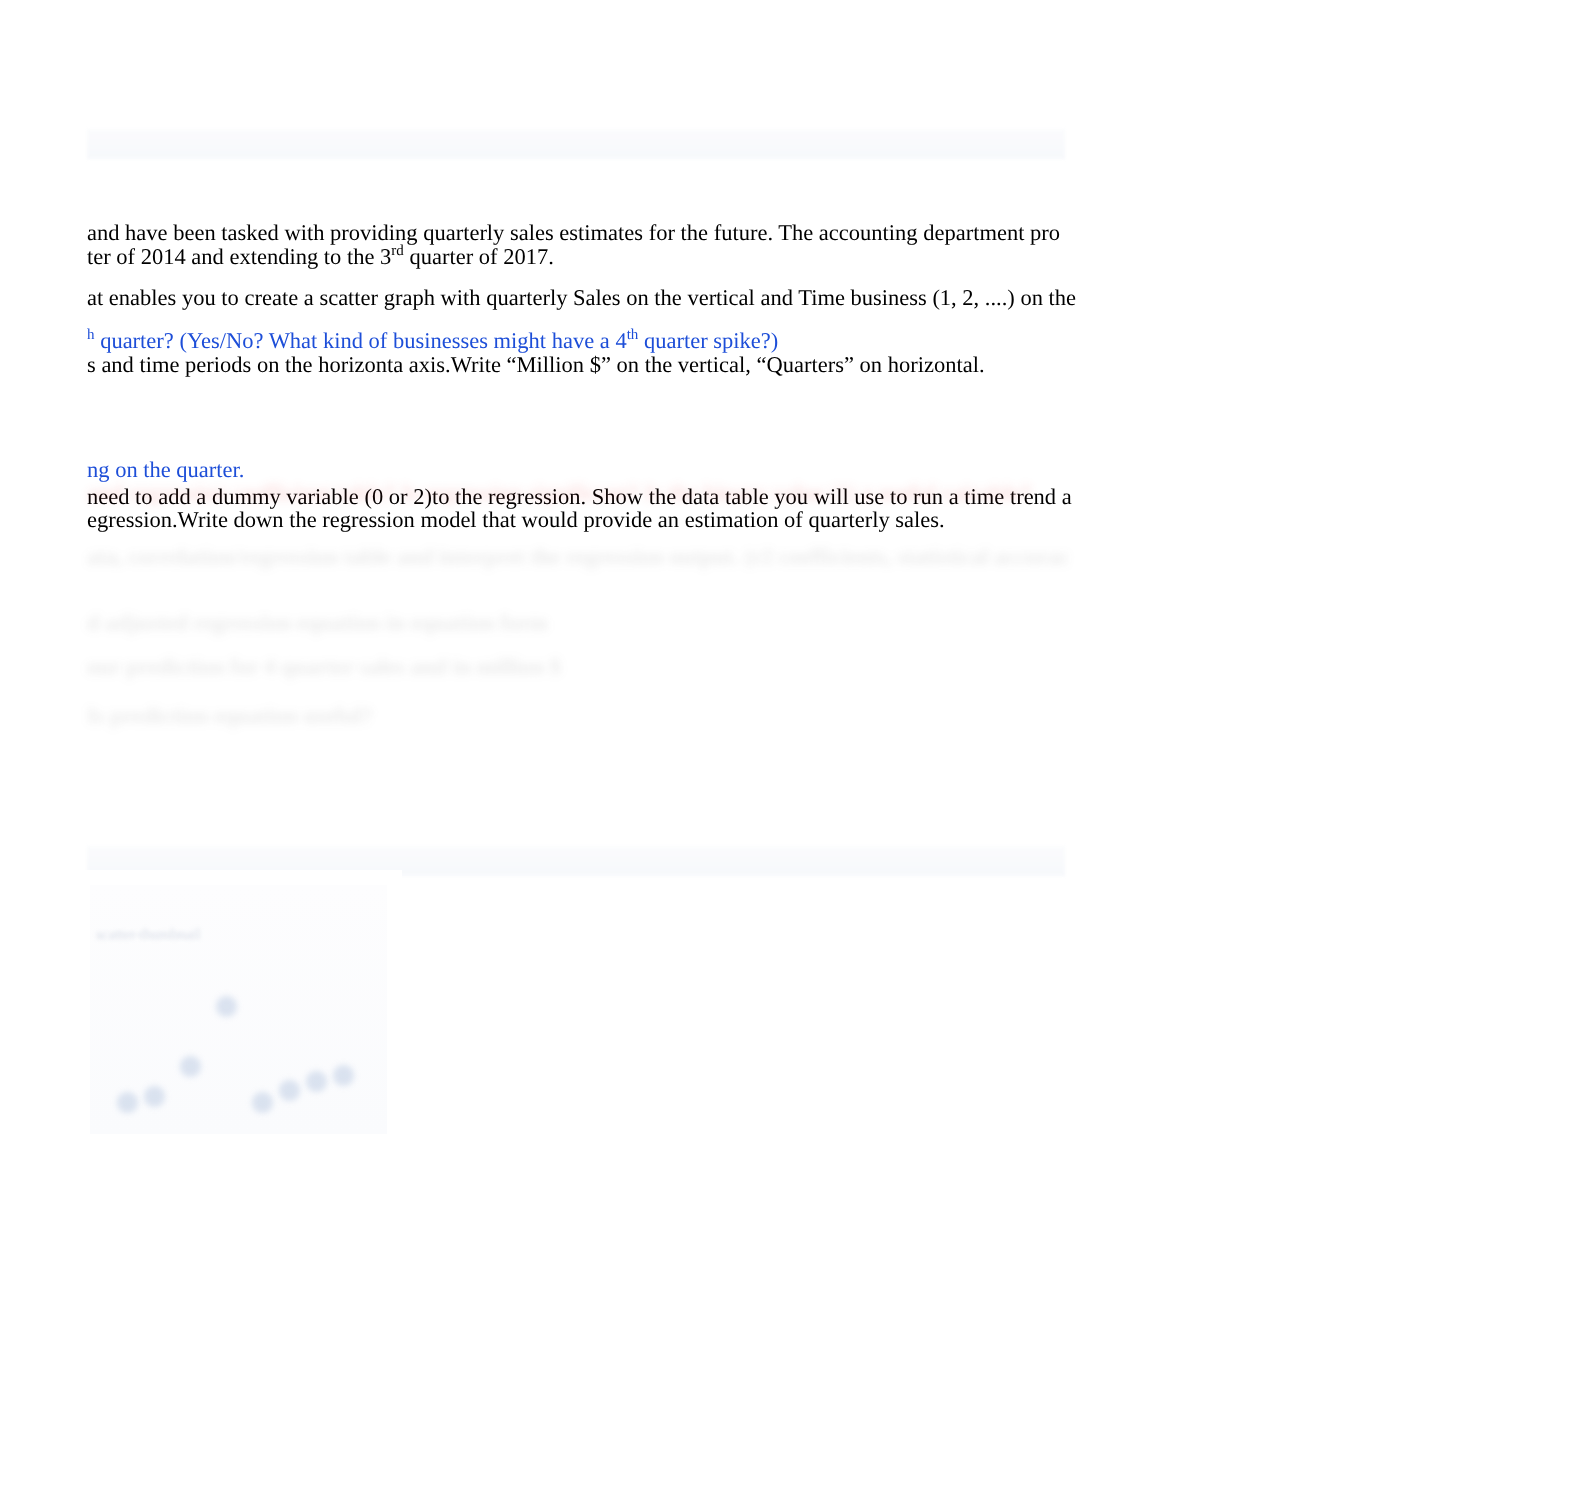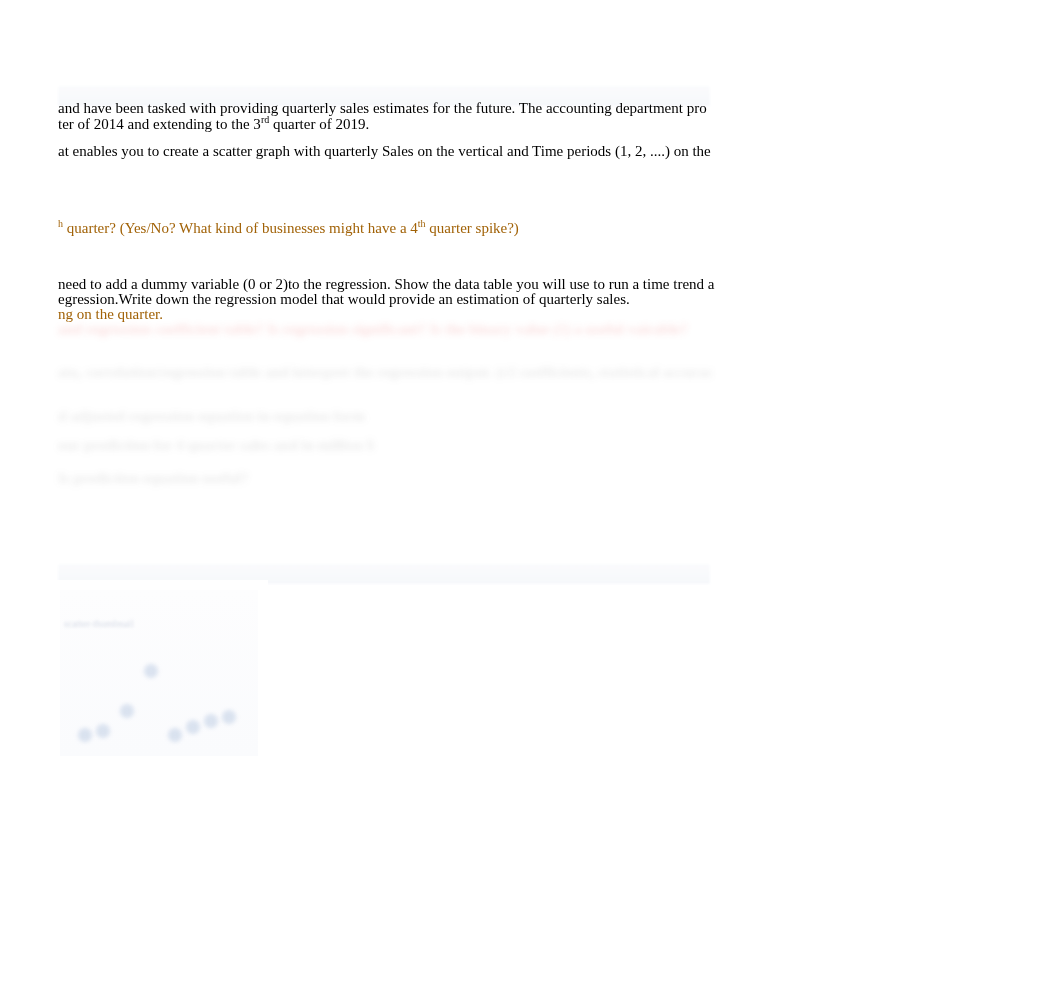--- a/index.html
+++ b/index.html
@@ -1,41 +1,42 @@
 <!DOCTYPE html>
 <html><head>
 <meta charset="utf-8">
 <style>
   * { margin: 0; padding: 0; box-sizing: border-box; }
   html, body { width: 1062px; height: 1006px; background: #fff; font-family: "Times New Roman", Times, serif; font-size: 15px; color: #000; overflow: hidden; }
   .page { position: relative; width: 1062px; height: 1006px; }
   .blur-band { position: absolute; left: 58px; width: 652px; height: 20px; background: linear-gradient(#fafbfd, #f5f7fb); filter: blur(1px); opacity: 0.8; }
   .line { position: absolute; left: 58px; width: 660px; white-space: nowrap; overflow: hidden; }
-  .black { color: #000; }
-  .orange { color: #a16207; }
+  .black { color: #000; margin-top: 48px; }
+  .orange { color: #1d4ed8; }
   .blue { color: #3b6fb5; }
   .red-blur { color: rgba(230,40,40,0.15); filter: blur(3px); }
   .gray-blur { color: rgba(80,80,80,0.12); filter: blur(3px); }
   sup { font-size: 10px; vertical-align: super; }
   .thumb { position: absolute; left: 50px; top: 580px; width: 218px; height: 186px; background: #fff; }
   .thumb-inner { position: absolute; left: 10px; top: 10px; width: 198px; height: 166px; background: linear-gradient(#fdfdfe, #fafbfd); }
   .dot { position: absolute; width: 14px; height: 14px; border-radius: 50%; background: rgba(120,150,200,0.25); filter: blur(2px); }
   .faint-text { position: absolute; color: rgba(100,120,160,0.25); font-size: 10px; filter: blur(1.5px); }
 </style>
 </head>
 <body>
 <div class="page">
 
   <div class="blur-band" style="top:86px;"></div>
 
   <div class="line black" style="top:100px;"> and have been tasked with providing quarterly   sales estimates for the future. The accounting department pro</div>
   <div class="line black" style="top:114px;">
-    <span>ter of 2014 and extending to the 3</span><sup>rd</sup><span> quarter of 2019.</span>
+    <span>ter of 2014 and extending to the 3</span><sup>rd</sup><span> quarter of 2017.</span>
   </div>
-  <div class="line black" style="top:143px;"> at enables you to create a scatter graph with quarterly Sales on the vertical and Time periods (1, 2,     ....) on the</div>
+  <div class="line black" style="top:143px;"> at enables you to create a scatter graph with quarterly Sales on the vertical and Time business (1, 2,     ....) on the</div>
+  <div class="line black" style="top:188px;">s and time periods on the horizonta axis.Write “Million $” on the vertical, “Quarters” on horizontal.</div>
 
   <div class="line orange" style="top:218px;">
     <sup>h</sup><span> quarter? (Yes/No? What kind of businesses might have a 4</span><sup>th</sup><span> quarter spike?)</span>
   </div>
 
 
   <div class="line black" style="top:276px;"> need to add a dummy variable (0 or 2)to the regression. Show the data table you will use to run a time trend a</div>
   <div class="line orange" style="top:306px;"> ng on the quarter.</div>
 
   <div class="line black" style="top:291px;">egression.Write down the regression model that would provide an estimation of quarterly sales.</div>

